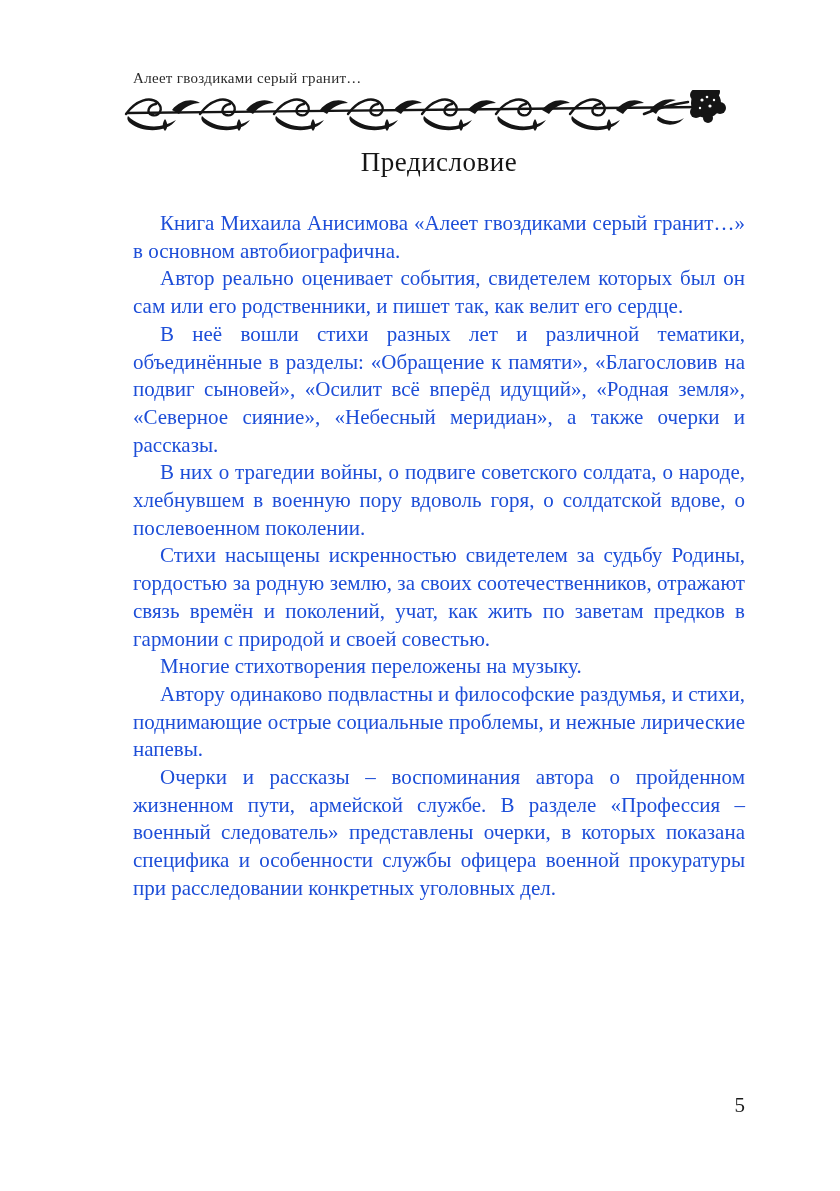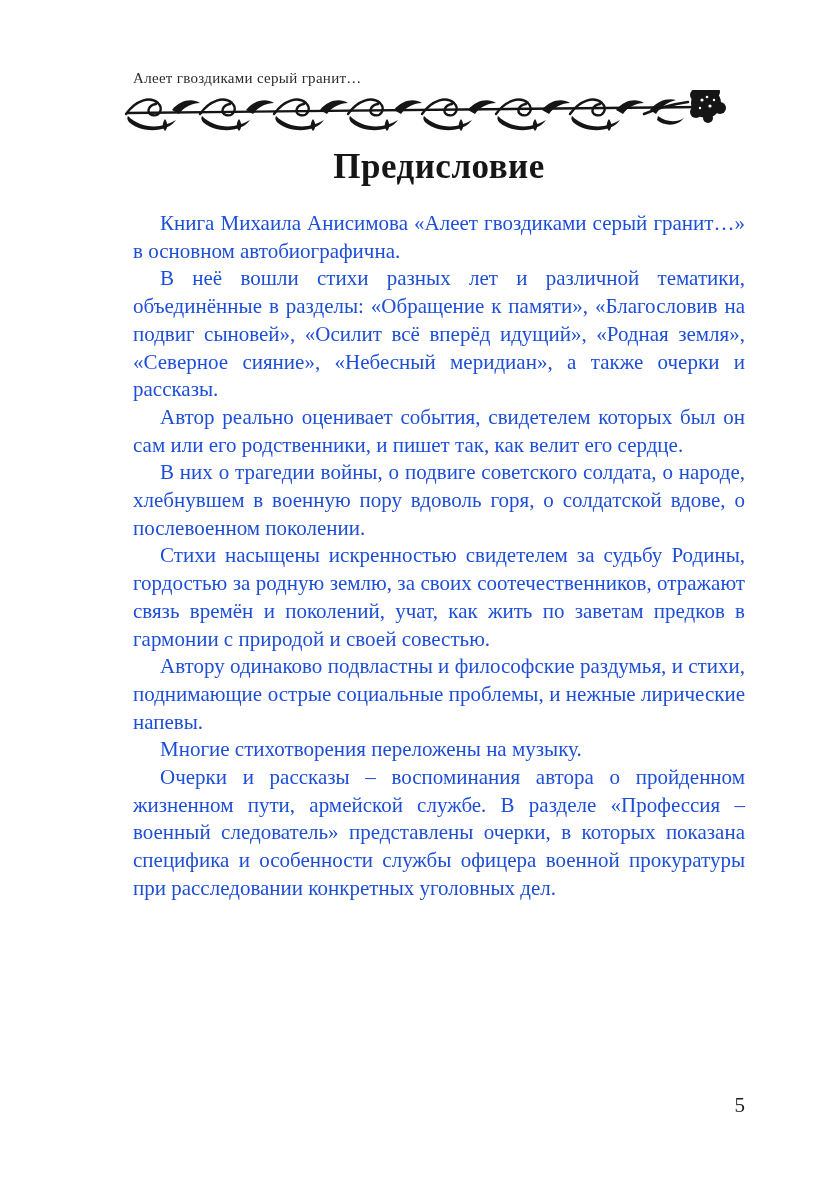--- a/index.html
+++ b/index.html
@@ -35,22 +35,22 @@
     width: 618px;
     height: 48px;
   }
   .title {
     position: absolute;
     left: 133px;
     top: 147px;
     width: 612px;
     margin: 0;
     text-align: center;
-    font-size: 35px;
-    font-weight: bold;
+    font-size: 27px;
+    font-weight: normal;
     letter-spacing: 0.5px;
     color: #161616;
   }
   .body-text {
     position: absolute;
     left: 133px;
     top: 210px;
     width: 612px;
     font-size: 21px;
     line-height: 27.7px;
@@ -116,24 +116,24 @@
       <circle cx="63" cy="7" r="1.3" fill="#ffffff"></circle>
       <circle cx="56" cy="18" r="1.2" fill="#ffffff"></circle>
       <circle cx="70" cy="10" r="1.2" fill="#ffffff"></circle>
     </g>
   </svg>
 
   <h1 class="title">Предисловие</h1>
 
   <div class="body-text">
     <p>Книга Михаила Анисимова «Алеет гвоздиками серый гранит…» в основном автобиографична.</p>
+    <p>Автор реально оценивает события, свидетелем которых был он сам или его родственники, и пишет так, как велит его сердце.</p>
     <p>В неё вошли стихи разных лет и различной тематики, объединённые в разделы: «Обращение к памяти», «Благо­словив на подвиг сыновей», «Осилит всё вперёд идущий», «Родная земля», «Северное сияние», «Небесный меридиан», а также очерки и рассказы.</p>
-    <p>Автор реально оценивает события, свидетелем которых был он сам или его родственники, и пишет так, как велит его сердце.</p>
     <p>В них о трагедии войны, о подвиге советского солдата, о народе, хлебнувшем в военную пору вдоволь горя, о сол­датской вдове, о послевоенном поколении.</p>
     <p>Стихи насыщены искренностью свидетелем за судь­бу Родины, гордостью за родную землю, за своих соотече­ственников, отражают связь времён и поколений, учат, как жить по заветам предков в гармонии с природой и своей совестью.</p>
+    <p>Многие стихотворения переложены на музыку.</p>
     <p>Автору одинаково подвластны и философские разду­мья, и стихи, поднимающие острые социальные проблемы, и нежные лирические напевы.</p>
-    <p>Многие стихотворения переложены на музыку.</p>
     <p>Очерки и рассказы – воспоминания автора о пройден­ном жизненном пути, армейской службе. В разделе «Про­фессия – военный следователь» представлены очерки, в ко­торых показана специфика и особенности службы офицера военной прокуратуры при расследовании конкретных уго­ловных дел.</p>
   </div>
 
   <div class="page-number">5</div>
 
 </div>
 
 </body></html>

